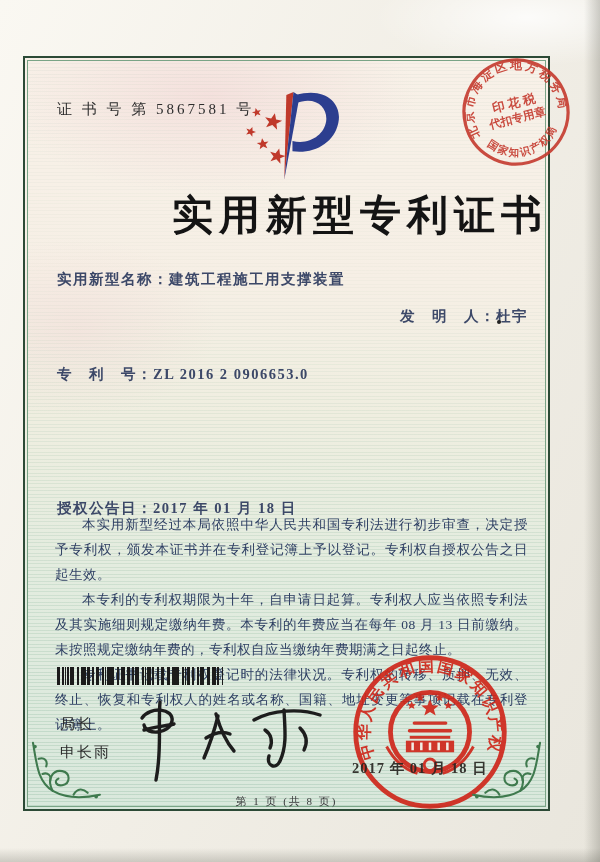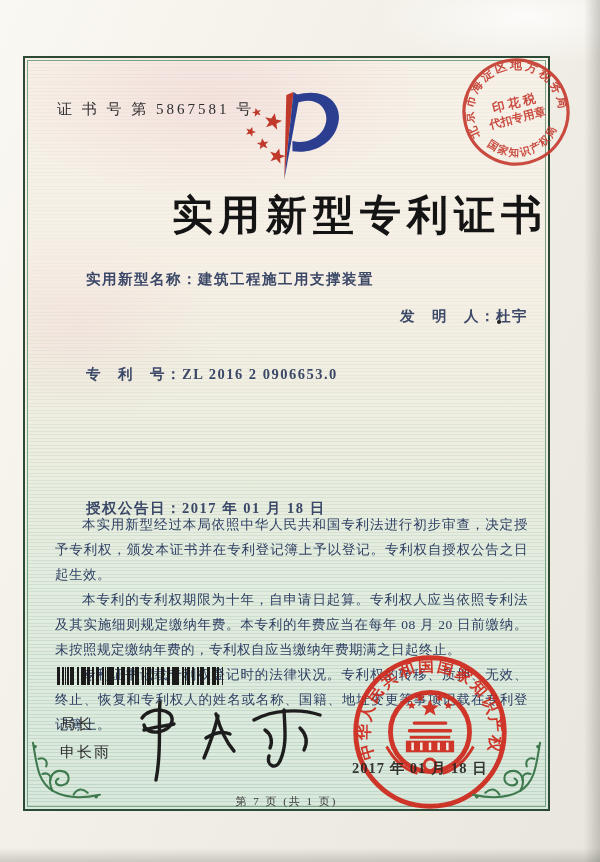--- a/index.html
+++ b/index.html
@@ -25,21 +25,21 @@
     -webkit-mask-image:linear-gradient(180deg,rgba(0,0,0,.22) 0%,rgba(0,0,0,.10) 28%,rgba(0,0,0,.5) 58%,rgba(0,0,0,.85) 100%);
     mask-image:linear-gradient(180deg,rgba(0,0,0,.22) 0%,rgba(0,0,0,.10) 28%,rgba(0,0,0,.5) 58%,rgba(0,0,0,.85) 100%); }
 
   .cert-number { position:absolute; left:32px; top:42px; font-size:15px; letter-spacing:3px;
     color:#2d2d2d; font-weight:500; }
   .logo { position:absolute; left:200px; top:32px; width:140px; height:102px; }
   .cert-title { position:absolute; left:0; right:0; top:130px; text-align:right;
     font-size:41px; font-weight:700; letter-spacing:6px; color:#141414; }
 
   .field { position:absolute; left:32px; right:20px; font-size:14.5px; letter-spacing:1.5px;
-    color:#3c4868; font-weight:600; white-space:nowrap;margin-left:29px; }
+    color:#3c4868; font-weight:600; white-space:nowrap; }
   .f0 { top:212px; } .f1 { top:249px;text-align:right; } .f2 { top:307px; }
   .f3 { top:350px; } .f4 { top:396px; } .f5 { top:441px; }
 
   .body-text { position:absolute; left:30px; right:20px; top:454px; color:#2e3f63;
     font-size:13.5px; line-height:25px; letter-spacing:.5px; text-align:justify; }
   .body-text p { text-indent:2em; }
 
   .barcode { position:absolute; left:32px; top:609px; width:166px; height:18px;
     background-image:
       repeating-linear-gradient(90deg,#1b1b1b 0 2px,transparent 2px 5px),
@@ -101,21 +101,21 @@
 
     <div class="field f0"><span>实用新型名称：</span><span>建筑工程施工用支撑装置</span></div>
     <div class="field f1"><span>发　明　人：</span><span>杜宇</span></div>
     <div class="field f2"><span>专　利　号：</span><span>ZL 2016 2 0906653.0</span></div>
     <div class="field f5"><span>授权公告日：</span><span>2017 年 01 月 18 日</span></div>
 
     <div class="ink-dot"></div>
 
     <div class="body-text">
       <p>本实用新型经过本局依照中华人民共和国专利法进行初步审查，决定授予专利权，颁发本证书并在专利登记簿上予以登记。专利权自授权公告之日起生效。</p>
-      <p>本专利的专利权期限为十年，自申请日起算。专利权人应当依照专利法及其实施细则规定缴纳年费。本专利的年费应当在每年 08 月 20 日前缴纳。未按照规定缴纳年费的，专利权自应当缴纳年费期满之日起终止。</p>
+      <p>本专利的专利权期限为十年，自申请日起算。专利权人应当依照专利法及其实施细则规定缴纳年费。本专利的年费应当在每年 08 月 13 日前缴纳。未按照规定缴纳年费的，专利权自应当缴纳年费期满之日起终止。</p>
       <p>专利证书记载专利权登记时的法律状况。专利权的转移、质押、无效、终止、恢复和专利权人的姓名或名称、国籍、地址变更等事项记载在专利登记簿上。</p>
     </div>
 
     <div class="barcode"></div>
 
     <div class="sig-block">
       <div>局长</div>
       <div>申长雨</div>
     </div>
 
@@ -160,21 +160,21 @@
           <path d="M67,96 V104 M76,96 V104 M85,96 V104 M94,96 V104 M103,96 V104"></path>
         </g>
         <circle cx="85" cy="119" r="6" fill="none" stroke-width="3"></circle>
         <path d="M40,100 Q52,122 72,128" fill="none" stroke-width="3"></path>
         <path d="M130,100 Q118,122 98,128" fill="none" stroke-width="3"></path>
       </g>
     </svg>
 
     <div class="issue-date">2017 年 01 月 18 日</div>
 
-    <div class="footer">第 7 页 (共 1 页)</div>
+    <div class="footer">第 1 页 (共 8 页)</div>
 
     <svg class="flourish left" viewBox="0 0 80 70">
       <g fill="none" stroke="#3f7a4e" stroke-width="2.2" stroke-linecap="round">
         <path d="M5,3 C9,26 10,44 26,54 C40,62 58,62 76,58"></path>
         <path d="M26,54 C19,42 26,31 36,33 C45,35 45,46 36,48 C29,49 27,43 32,41"></path>
         <path d="M11,20 C17,18 21,22 19,28"></path>
         <path d="M15,36 C21,34 25,38 23,44"></path>
         <path d="M48,58 C52,51 58,51 63,56"></path>
         <circle cx="7" cy="7" r="2" fill="#3f7a4e" stroke="none"></circle>
         <circle cx="72" cy="60" r="2" fill="#3f7a4e" stroke="none"></circle>

